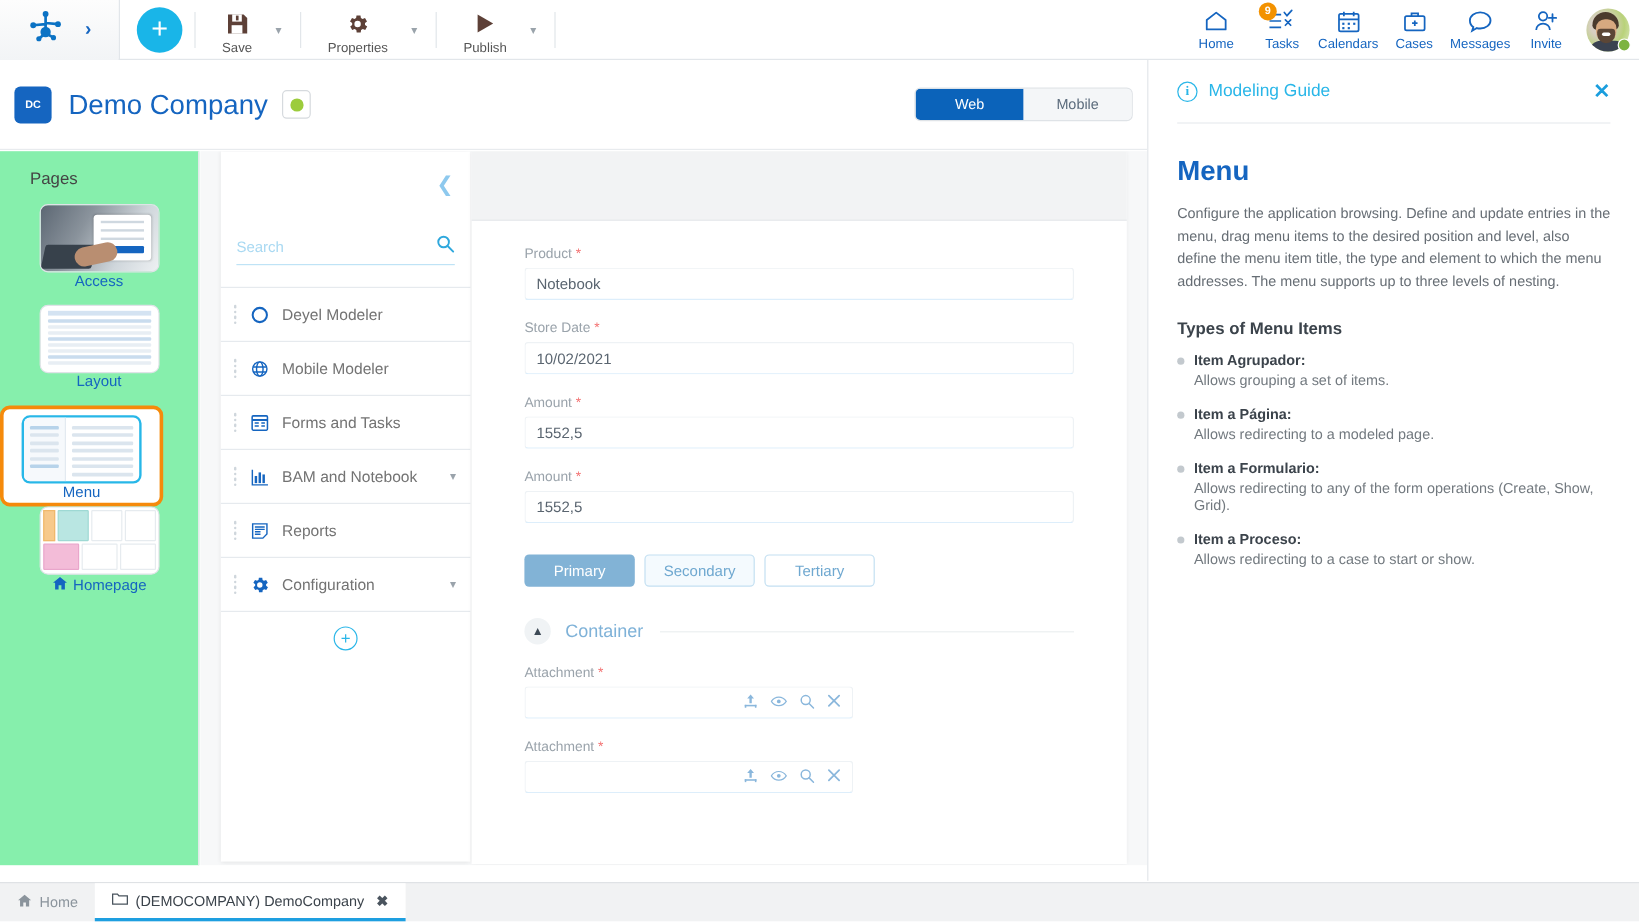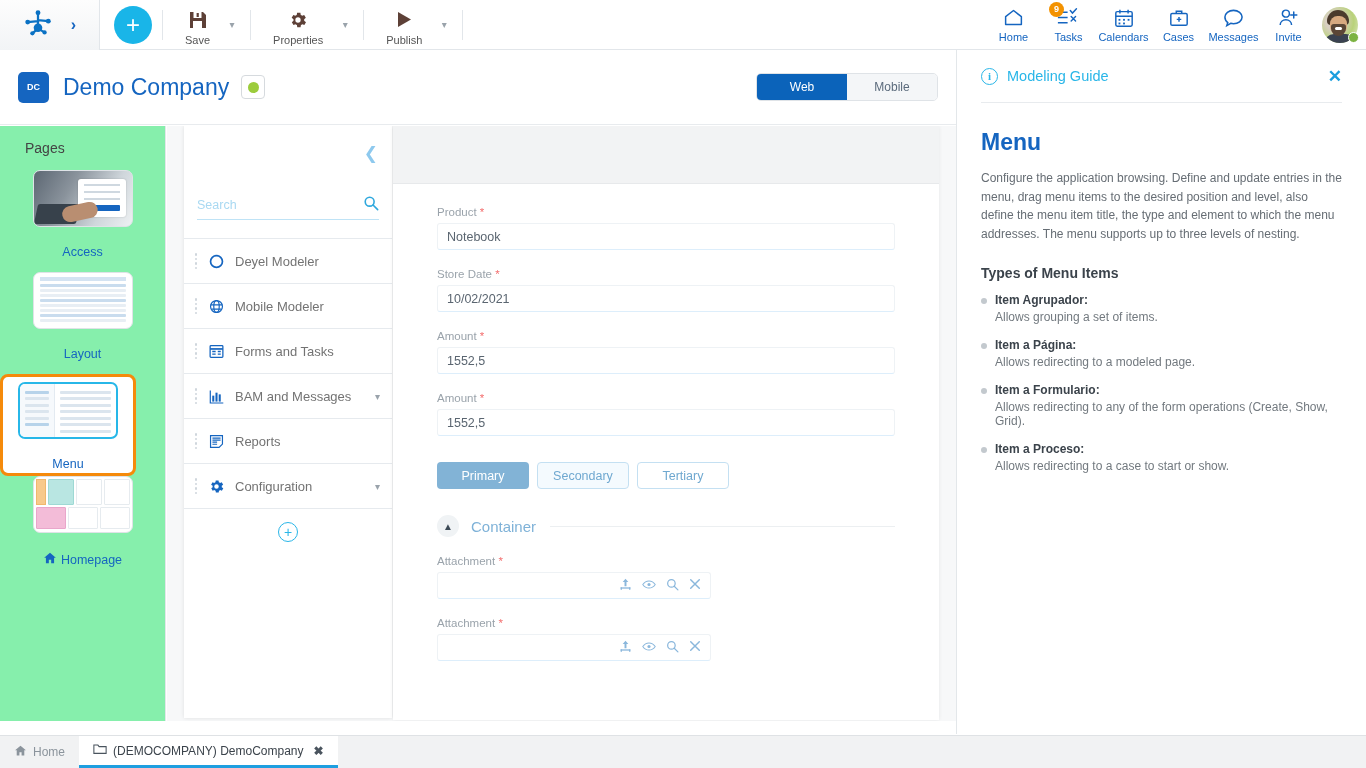--- a/index.html
+++ b/index.html
@@ -82,21 +82,21 @@
   .av-body { position:absolute; left:2px; top:27px; width:32px; height:14px; background:#3a4250; border-radius:10px 10px 0 0;}
   .av-dot {
     position: absolute; right: -1px; bottom: 0px; width: 11px; height: 11px;
     border-radius: 50%; background: #7cb342; border: 1.5px solid #fff;
   }
 
   
   .company-bar {
     position: absolute; left: 0; top: 50px; width: 956px; height: 75px;
     background: #ffffff; border-bottom: 1px solid #e8ebee;
-    display: flex; align-items: center; padding: 0 18px;
+    display: flex; align-items: center; padding: 0 12px;
   }
   .co-badge {
     width: 31px; height: 31px; background: #1565c0; border-radius: 5px;
     color: #fff; font-size: 9px; font-weight: bold;
     display: flex; align-items: center; justify-content: center;
   }
   .co-name { font-size: 23px; color: #1565c0; margin-left: 14px; font-weight: 400; }
   .co-status {
     margin-left: 12px; width: 24px; height: 24px; border: 1px solid #d6dade;
     border-radius: 4px; display: flex; align-items: center; justify-content: center;
@@ -119,21 +119,21 @@
     position: absolute; left: 0; top: 126px; width: 166px; height: 595px;
     background: #86efac; border-right: 1px solid #e3e7ea;
     padding: 14px 0 0 0; overflow: hidden;
   }
   .pages-title { font-size: 14px; color: #444; padding-left: 25px; margin-bottom: 14px; }
   .page-card { display: flex; flex-direction: column; align-items: center; margin-bottom: 13px; cursor: pointer; }
   .thumb {
     width: 100px; height: 57px; border-radius: 7px; border: 1px solid #dfe3e7;
     overflow: hidden; background: #fff; position: relative;
   }
-  .page-label { font-size: 12.5px; color: #1565c0; margin-top: 18px; display:flex; align-items:center; gap:4px;}
+  .page-label { font-size: 12.5px; color: #1565c0; margin-top: 0; display:flex; align-items:center; gap:4px;}
   .page-sel {
     border: 3px solid #f58a0b; border-radius: 8px; padding: 5px 6px 2px 6px;
     display: flex; flex-direction: column; align-items: center;
     background:#fff; width: 136px;
   }
   .page-sel .thumb { border: 2px solid #27b7e8; }
 
   
   .th-access { background: linear-gradient(120deg,#5c6773 0%, #8a939c 35%, #cfd6db 70%, #eef1f3 100%); }
   .th-access .ov { position:absolute; right:6px; top:8px; width:48px; height:38px; background:#fff; border-radius:3px; box-shadow:0 0 2px rgba(0,0,0,.2);}
@@ -597,21 +597,21 @@
             <i></i>
           </span>
         <span class="mic">
           <svg width="17" height="17" viewBox="0 0 20 20" fill="#1565c0">
             <path d="M2 3h1.4v14H18v1.3H2z"></path>
             <rect x="5" y="9" width="2.4" height="7"></rect>
               <rect x="8.8" y="5.5" width="2.4" height="10.5"></rect>
             <rect x="12.6" y="7.5" width="2.4" height="8.5"></rect>
           </svg>
         </span>
-        <span class="mlbl">BAM and Messages</span>
+        <span class="mlbl">BAM and Notebook</span>
         <span class="mchev">▾</span>
       </div>
 
       <div class="mitem">
         <span class="drag-dots">
             <i></i>
             <i></i>
             <i></i>
             <i></i>
           </span>

